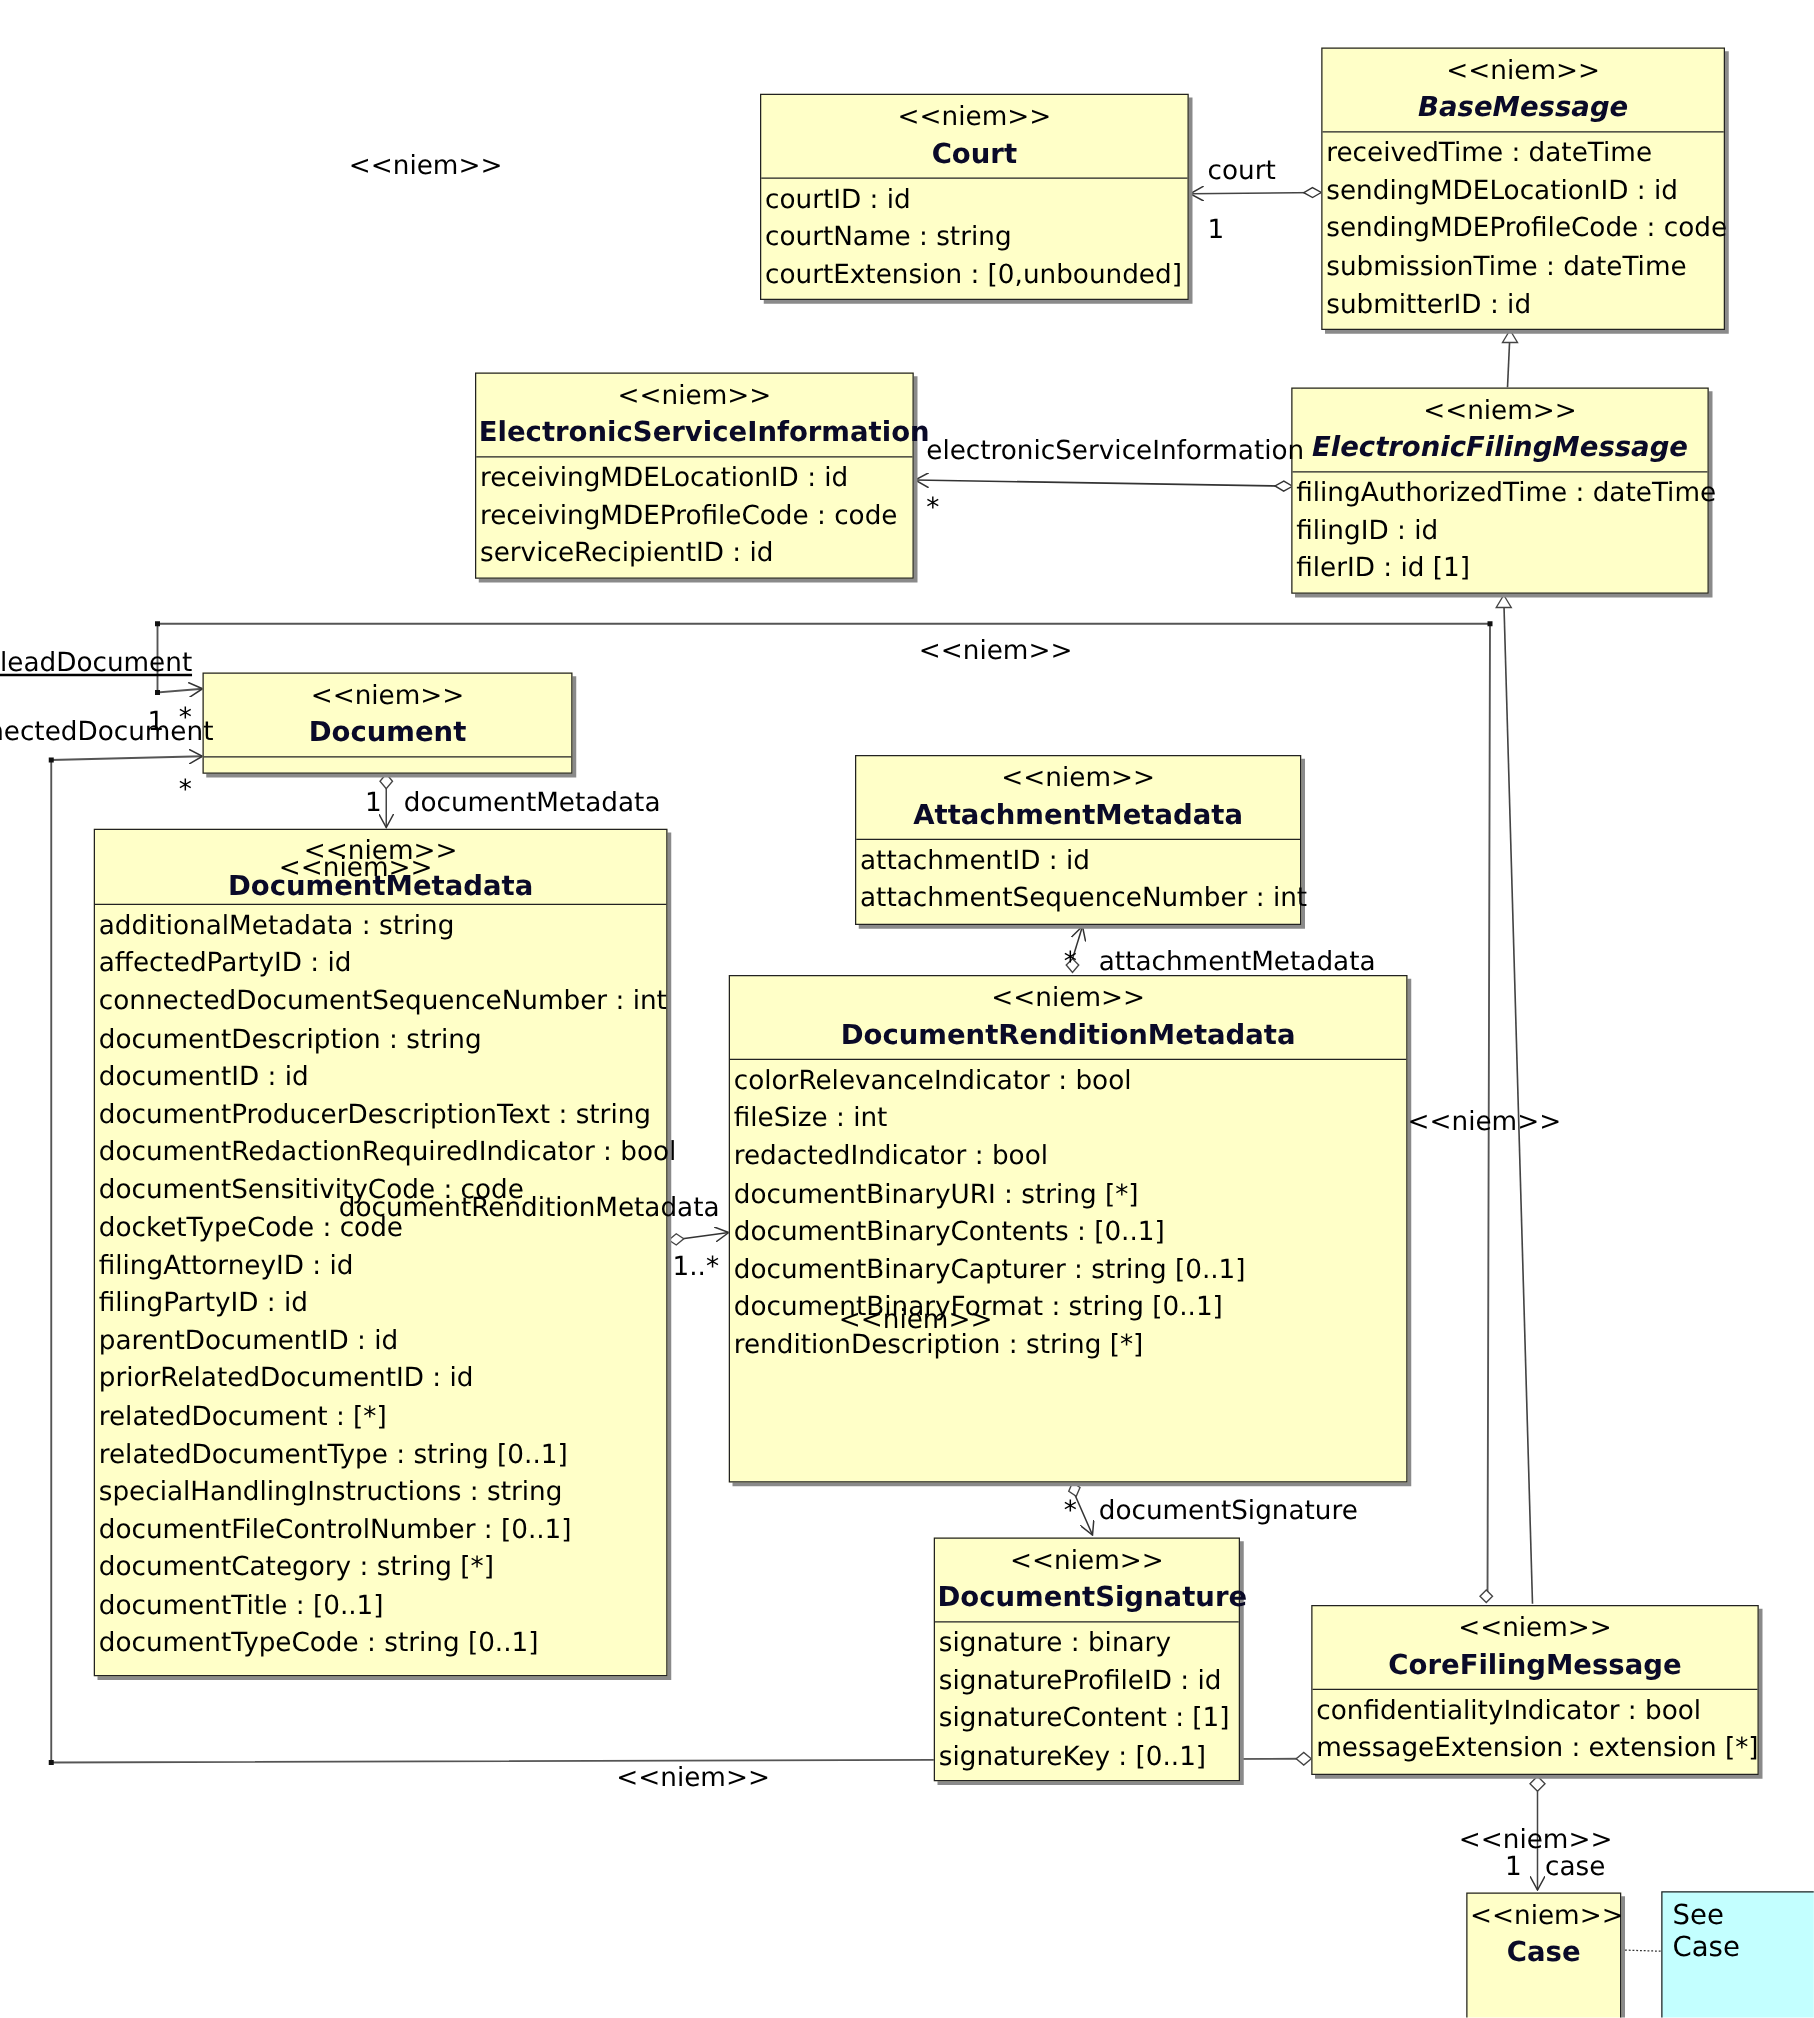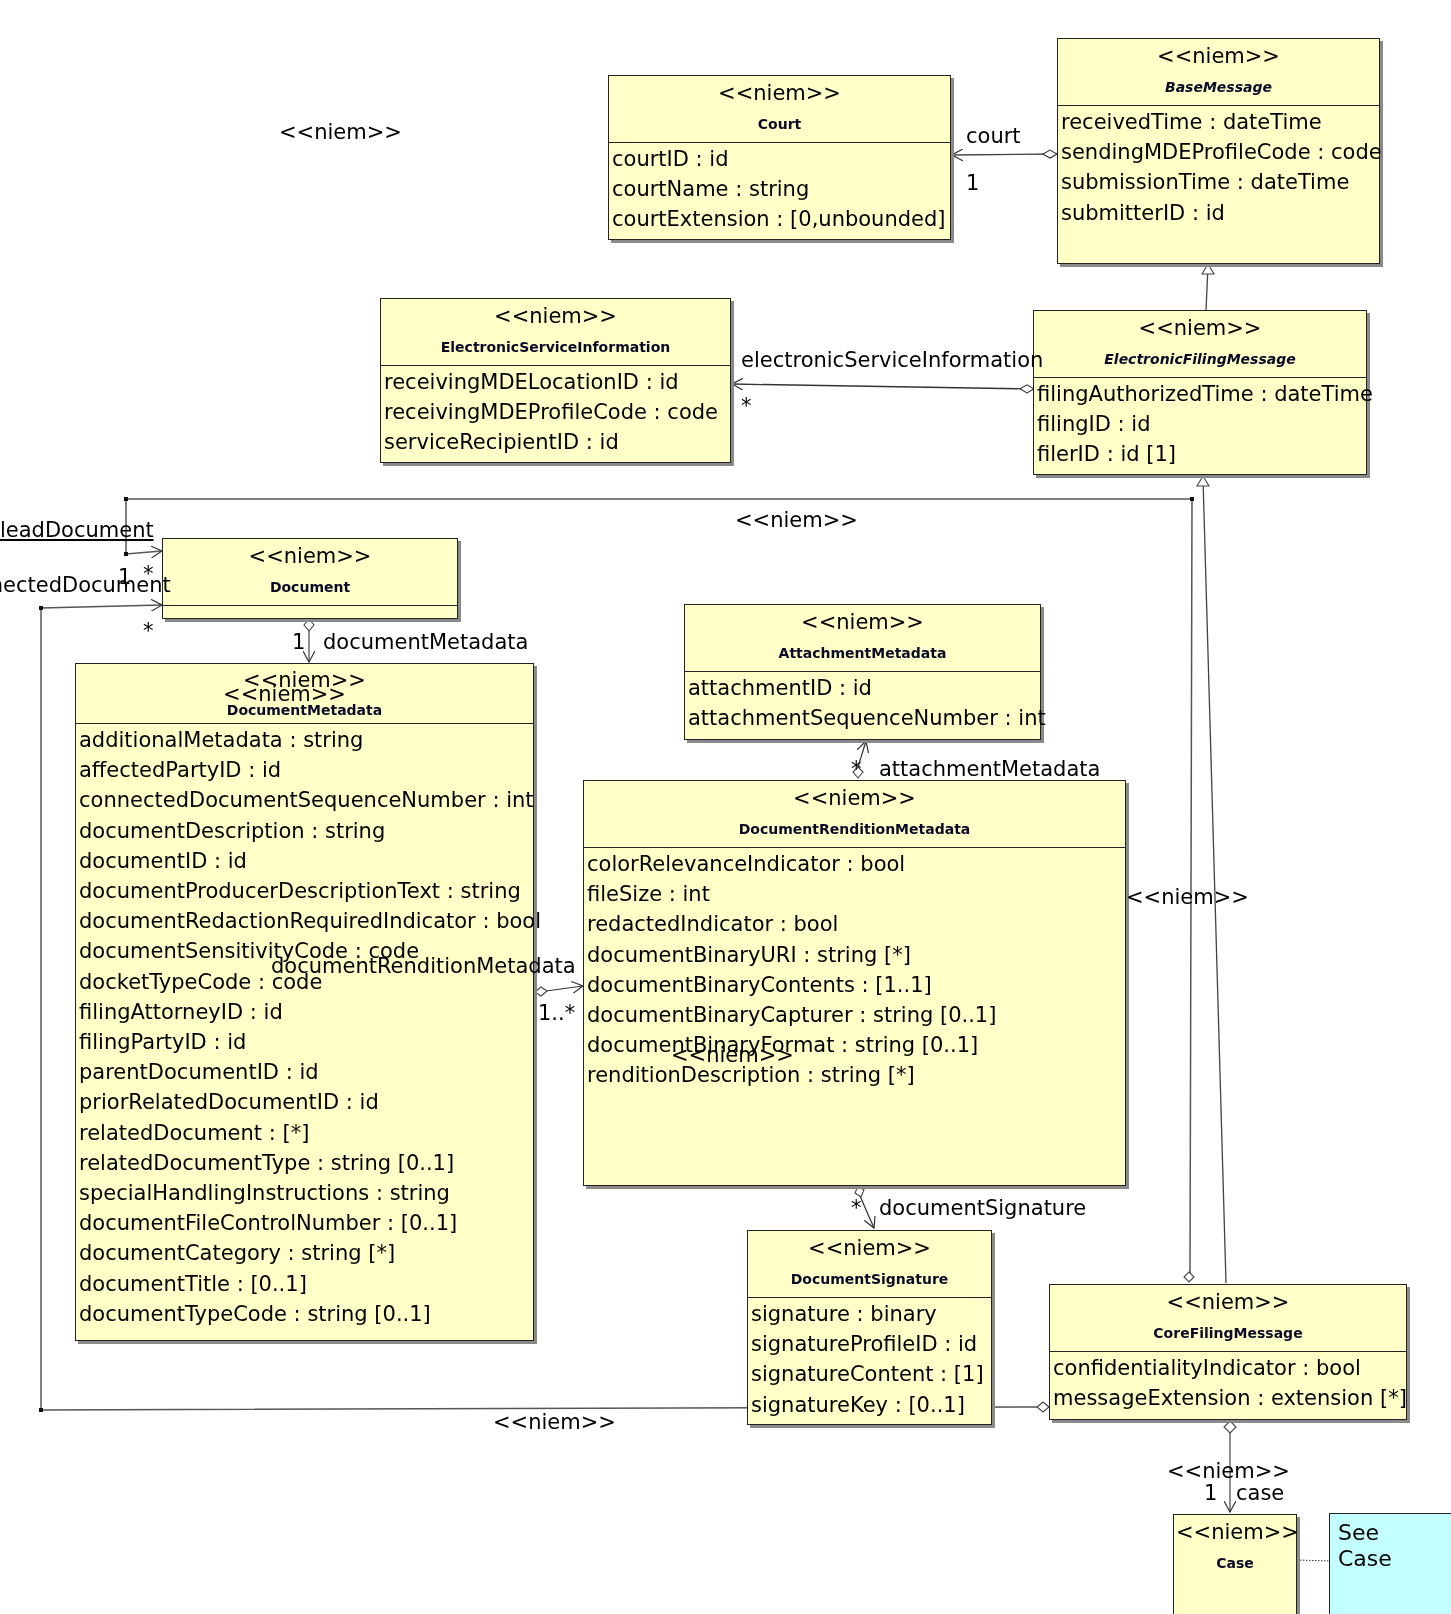--- a/index.html
+++ b/index.html
@@ -4,21 +4,21 @@
 <style>
   html, body { margin: 0; padding: 0; background: #ffffff; }
   body { width: 1451px; height: 1614px; position: relative; overflow: hidden;
          font-family: "DejaVu Sans", sans-serif; color: #000; }
   #canvas { position: absolute; left: 0; top: 0; width: 1267px; height: 1614px; }
   svg#wires { position: absolute; left: 0; top: 0; width: 1451px; height: 1614px; pointer-events: none; }
   .cls { position: absolute; background: #ffffc8; border: 1px solid #222;
          box-shadow: 3px 3px 0 #8a8a8a; box-sizing: border-box; }
   .cls .hdr { text-align: center; border-bottom: 1px solid #222; padding: 2px 2px 2px 2px; }
   .cls .st { font-size: 21px; line-height: 30px; white-space: nowrap; }
-  .cls .nm { font-size: 14px; font-weight: bold; line-height: 32px; color: #0a0a28; white-space: nowrap; }
+  .cls .nm { font-size: 22px; font-weight: bold; line-height: 32px; color: #0a0a28; white-space: nowrap; }
   .cls .nm.it { font-style: italic; }
   .cls .attrs { padding: 1px 3px; }
   .cls .attr { font-size: 21px; line-height: 30.2px; white-space: nowrap; color: #000; }
   .lbl { position: absolute; font-size: 21px; white-space: nowrap; line-height: 24px; color: #000; }
   .note { position: absolute; background: #c3ffff; border: 1px solid #222; box-sizing: border-box;
           padding: 6px 8px; font-size: 22px; line-height: 26px; box-shadow: 2px 2px 0 #8a8a8a; }
 </style>
 </head>
 <body>
 
@@ -76,20 +76,21 @@
     <line x1="1297" y1="1560" x2="1330" y2="1561" stroke="#333" stroke-width="1" stroke-dasharray="1.5,1.5"></line>
   </svg>
 
   <div class="cls" style="left:1057px; top:38px; width:323px; height:226px;">
     <div class="hdr">
       <div class="st">&lt;&lt;niem&gt;&gt;</div>
       <div class="nm it">BaseMessage</div>
     </div>
     <div class="attrs">
       <div class="attr">receivedTime : dateTime</div>
+      <div class="attr">sendingMDELocationID : id</div>
       <div class="attr">sendingMDEProfileCode : code</div>
       <div class="attr">submissionTime : dateTime</div>
       <div class="attr">submitterID : id</div>
     </div>
   </div>
 
   <div class="cls" style="left:608px; top:75px; width:343px; height:165px;">
     <div class="hdr">
       <div class="st">&lt;&lt;niem&gt;&gt;</div>
       <div class="nm">Court</div>
@@ -177,21 +178,21 @@
   <div class="cls" style="left:583px; top:780px; width:543px; height:406px;">
     <div class="hdr">
       <div class="st">&lt;&lt;niem&gt;&gt;</div>
       <div class="nm">DocumentRenditionMetadata</div>
     </div>
     <div class="attrs">
       <div class="attr">colorRelevanceIndicator : bool</div>
       <div class="attr">fileSize : int</div>
       <div class="attr">redactedIndicator : bool</div>
       <div class="attr">documentBinaryURI : string [*]</div>
-      <div class="attr">documentBinaryContents :  [1..1]</div>
+      <div class="attr">documentBinaryContents :  [0..1]</div>
       <div class="attr">documentBinaryCapturer : string [0..1]</div>
       <div class="attr">documentBinaryFormat : string [0..1]</div>
       <div class="attr">renditionDescription : string [*]</div>
     </div>
   </div>
 
   <div class="cls" style="left:747px; top:1230px; width:245px; height:195px;">
     <div class="hdr">
       <div class="st">&lt;&lt;niem&gt;&gt;</div>
       <div class="nm">DocumentSignature</div>

